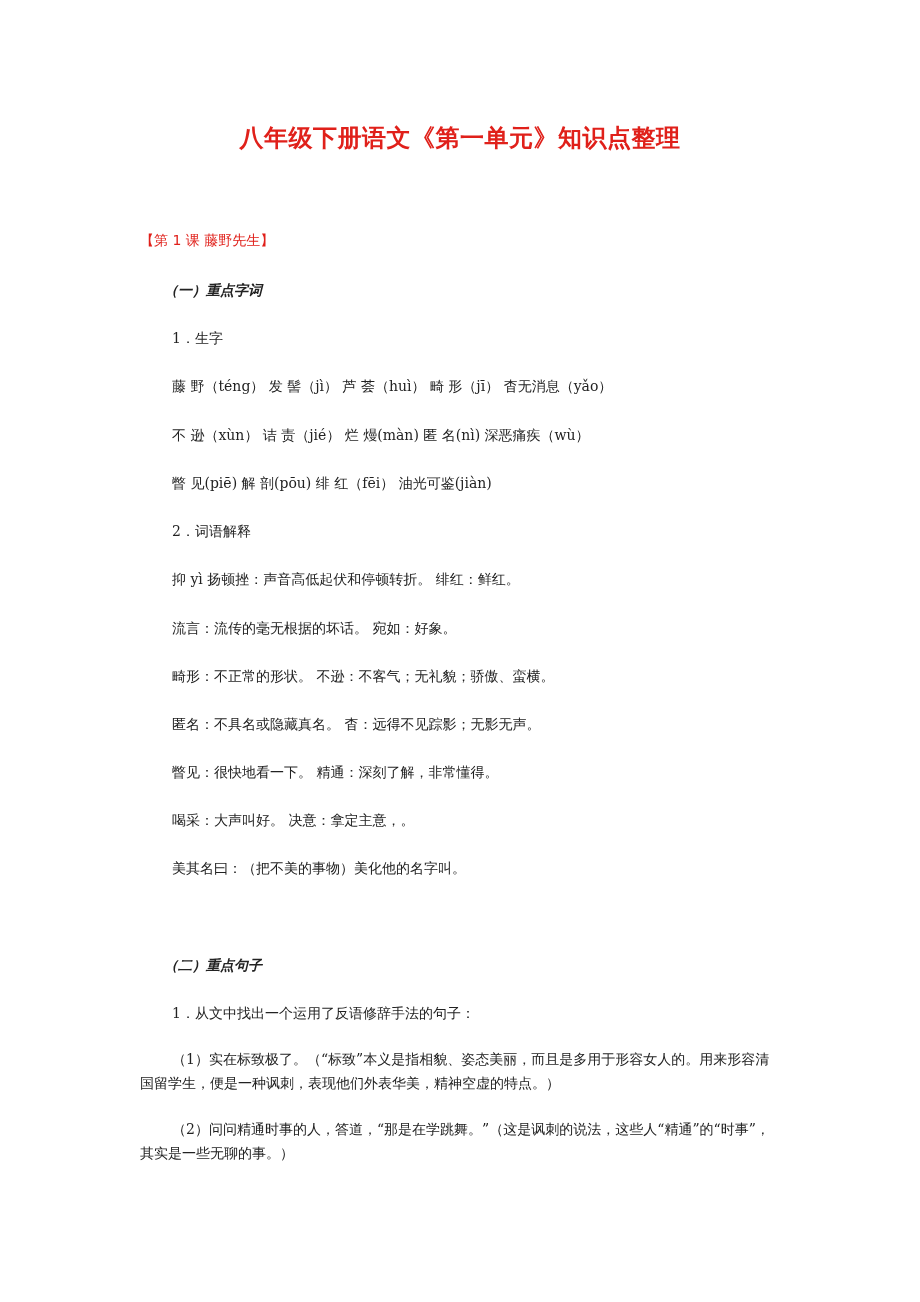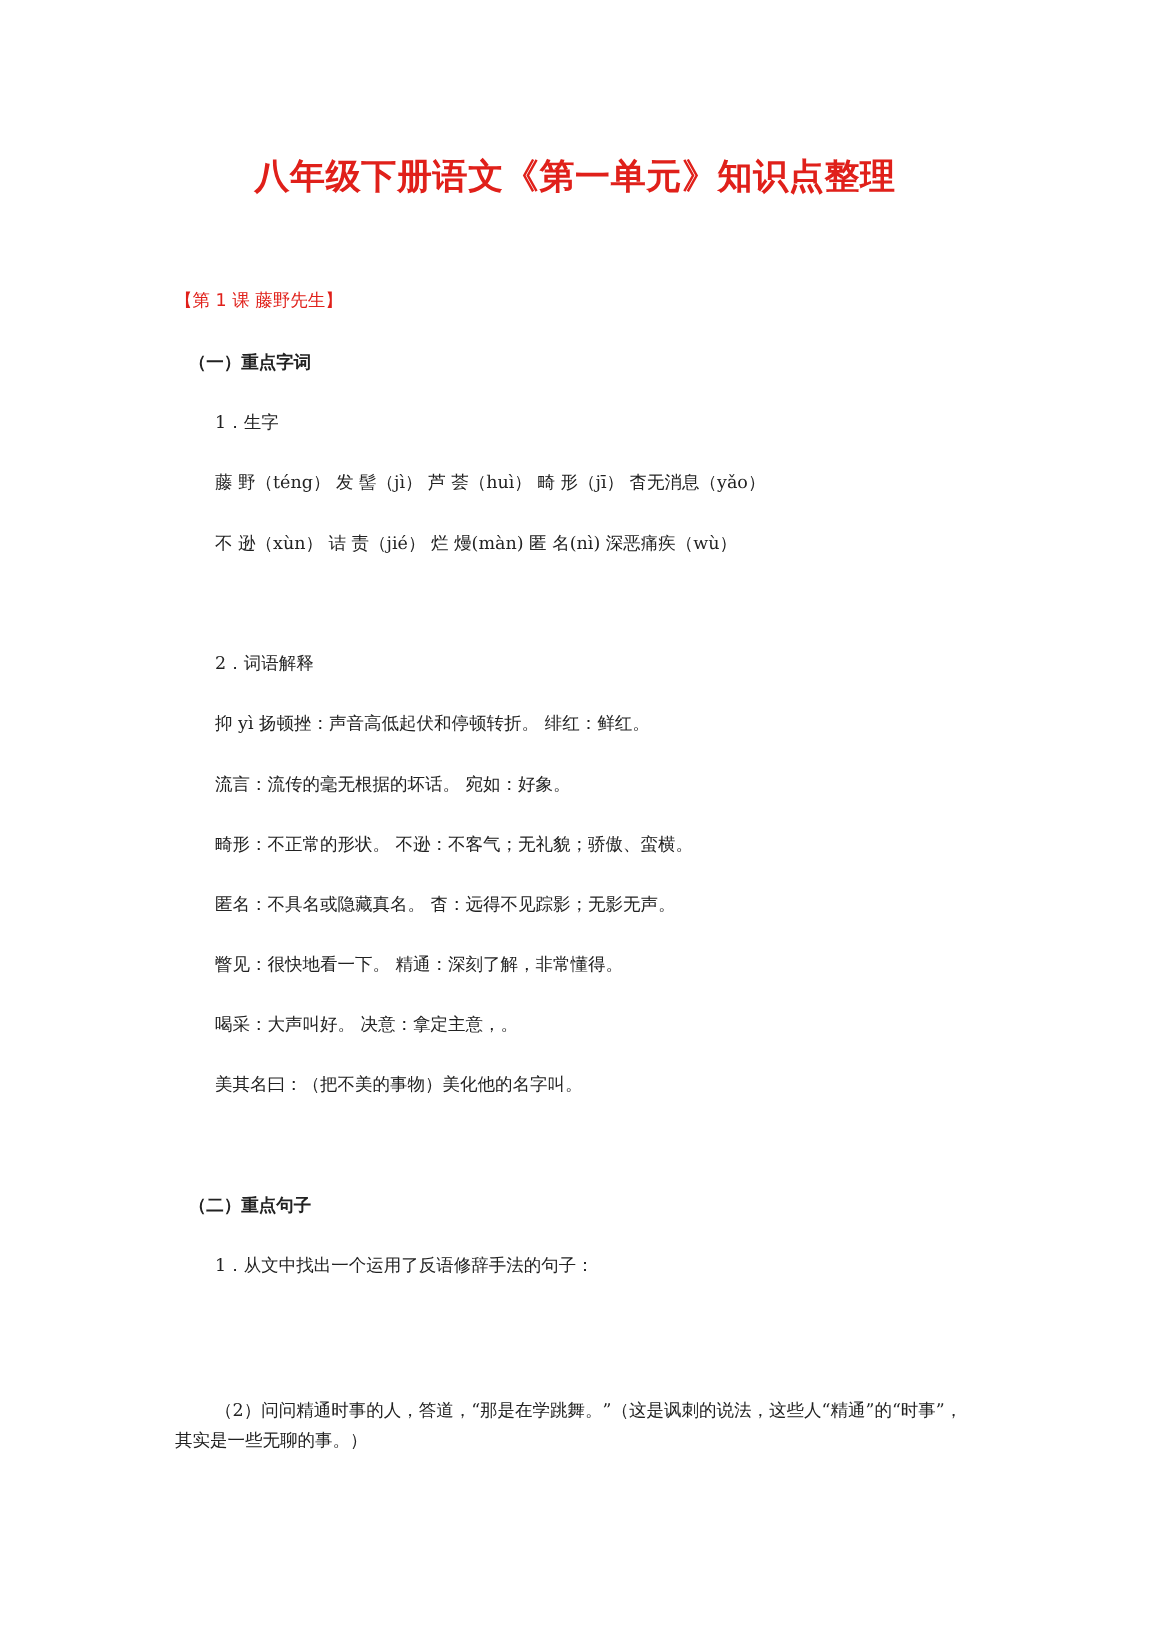--- a/index.html
+++ b/index.html
@@ -1,44 +1,46 @@
 <!DOCTYPE html>
 <html><head>
 <meta charset="utf-8">
 <style>
   html, body { margin: 0; padding: 0; background: #ffffff; }
   body { width: 920px; height: 1302px; position: relative; overflow: hidden;
          font-family: "DejaVu Serif", "Liberation Serif", serif; color: #222; }
   .page { position: absolute; left: 0; top: 0; width: 920px; height: 1302px; }
   .title { position: absolute; top: 122px; left: 0; width: 920px; text-align: center;
-           font-family: "DejaVu Sans", "Liberation Sans", sans-serif; font-size: 28px;
+           font-family: "DejaVu Sans", "Liberation Sans", sans-serif; font-size: 24px;
            font-weight: bold; color: #e0201a; letter-spacing: 0.5px; }
   .lesson { position: absolute; left: 140px; top: 232px; font-size: 14px; font-weight: normal;
             font-family: "DejaVu Sans", "Liberation Sans", sans-serif; color: #e0201a; }
   .line { position: absolute; left: 172px; font-size: 14px; white-space: nowrap; line-height: 20px; color: #222; }
-  .sub { font-weight: bold; font-family: "DejaVu Sans", "Liberation Sans", sans-serif; left: 151px; }
+  .sub { font-weight: bold; font-family: "DejaVu Sans", "Liberation Sans", sans-serif; left: 164px; font-style: italic; }
   .para { position: absolute; left: 140px; width: 640px; font-size: 14px; line-height: 24px; color: #222;
           text-indent: 32px; }
 </style>
 </head>
 <body>
 
 <div class="page">
   <div class="title">八年级下册语文《第一单元》知识点整理</div>
   <div class="lesson">【第 1 课  藤野先生】</div>
 
   <div class="line sub" style="top:280px">（一）重点字词</div>
   <div class="line" style="top:328px">1．生字</div>
   <div class="line" style="top:425px">不 逊（xùn） 诘 责（jié） 烂 熳(màn) 匿 名(nì) 深恶痛疾（wù）</div>
   <div class="line" style="top:376px">藤 野（téng） 发 髻（jì） 芦 荟（huì） 畸 形（jī） 杳无消息（yǎo）</div>
+  <div class="line" style="top:473px">瞥 见(piē) 解 剖(pōu) 绯 红（fēi） 油光可鉴(jiàn)</div>
   <div class="line" style="top:521px">2．词语解释</div>
   <div class="line" style="top:569px">抑 yì 扬顿挫：声音高低起伏和停顿转折。 绯红：鲜红。</div>
   <div class="line" style="top:618px">流言：流传的毫无根据的坏话。 宛如：好象。</div>
   <div class="line" style="top:666px">畸形：不正常的形状。 不逊：不客气；无礼貌；骄傲、蛮横。</div>
   <div class="line" style="top:714px">匿名：不具名或隐藏真名。 杳：远得不见踪影；无影无声。</div>
   <div class="line" style="top:762px">瞥见：很快地看一下。 精通：深刻了解，非常懂得。</div>
   <div class="line" style="top:810px">喝采：大声叫好。 决意：拿定主意，。</div>
   <div class="line" style="top:858px">美其名曰：（把不美的事物）美化他的名字叫。</div>
 
   <div class="line sub" style="top:955px">（二）重点句子</div>
   <div class="line" style="top:1003px">1．从文中找出一个运用了反语修辞手法的句子：</div>
+  <div class="para" style="top:1047px">（1）实在标致极了。（“标致”本义是指相貌、姿态美丽，而且是多用于形容女人的。用来形容清国留学生，便是一种讽刺，表现他们外表华美，精神空虚的特点。）</div>
   <div class="para" style="top:1117px">（2）问问精通时事的人，答道，“那是在学跳舞。”（这是讽刺的说法，这些人“精通”的“时事”，其实是一些无聊的事。）</div>
 </div>
 
 </body></html>

